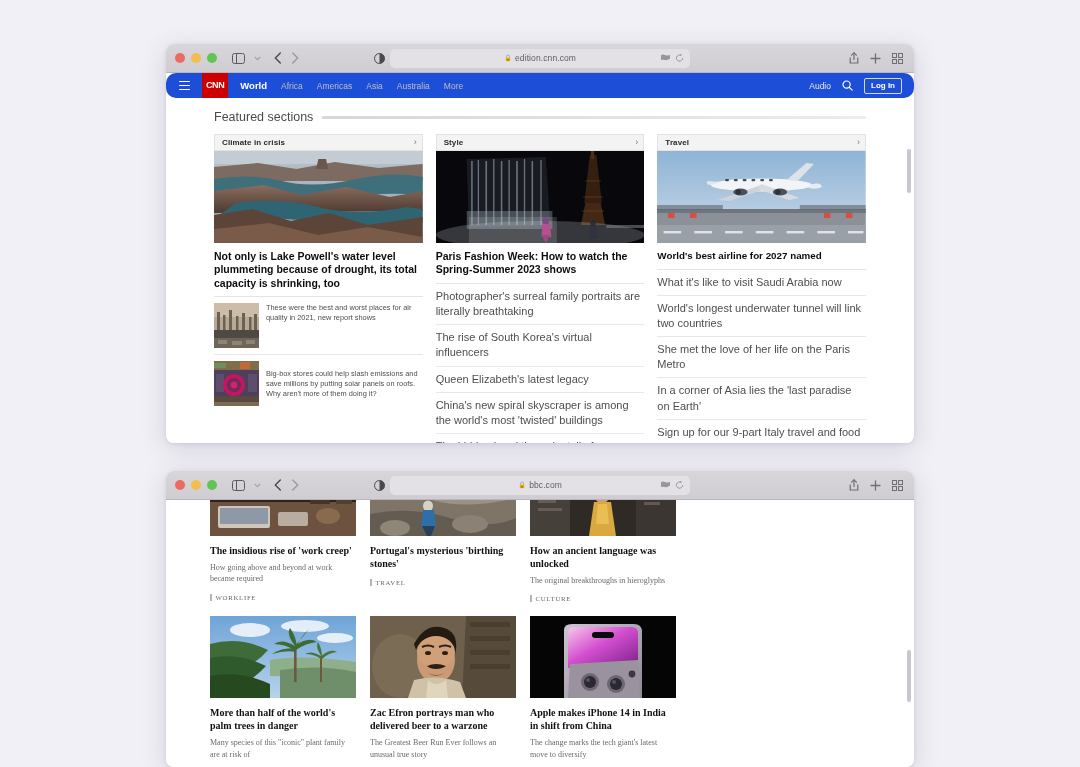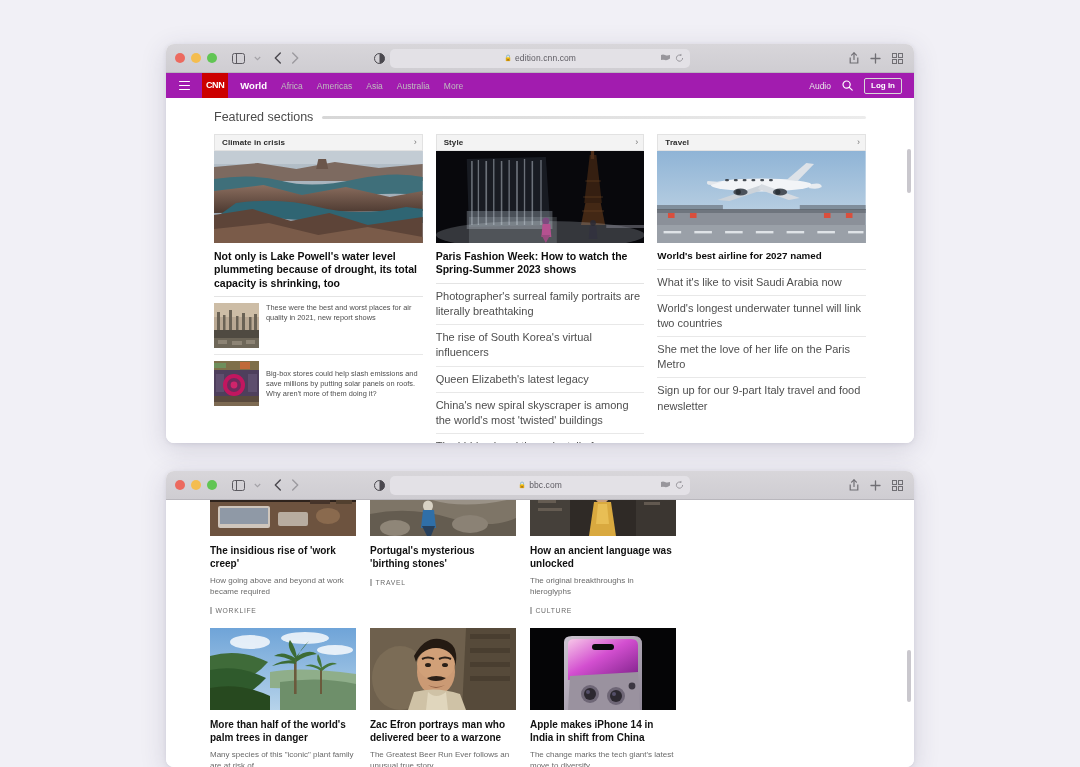--- a/index.html
+++ b/index.html
@@ -61,23 +61,24 @@
   .contrast-btn { position:absolute; }
   .tb-right { position:absolute; right:11px; top:50%; transform:translateY(-50%); display:flex; align-items:center; gap:11px; opacity:.72; }
 
   .viewport { position:relative; background:#fff; overflow:hidden; height: calc(100% - 29px); }
 
   
   .vscroll { position:absolute; right:3px; width:4px; border-radius:3px; background:#c9c7cd; }
 
   
   .cnn-nav {
-    height: 25px; background:#a21caf;
+    height: 25px; background:#1d4ed8;
     display:flex; align-items:center; padding: 0 12px 0 9px;
     position:relative;
+    border-radius:10px;
   }
   .hamburger { display:flex; flex-direction:column; gap:2.5px; margin-right:12px; margin-left:4px;}
   .hamburger i { display:block; width:11px; height:1.6px; background:#fff; border-radius:1px; }
   .cnn-logo {
     background:#cc0000; color:#fff;
     font-weight:bold; font-size:9px;
     padding: 5px 4px 5px 4px;
     letter-spacing:-.4px;
     font-family:"Liberation Sans", sans-serif;
     line-height:1;
@@ -131,21 +132,21 @@
   }
   .linklist .li:last-child { border-bottom:none; }
 
   .thumbrow { display:flex; gap:7px; padding:6px 0; border-bottom:1px solid #e8e8e8; }
   .thumbrow:last-child { border-bottom:none;align-items:center; }
   .thumb { width:45px; height:45px; flex:0 0 45px; }
   .thumbrow .tx { font-size:7.4px; color:#4e4e4e; line-height:1.37; }
 
   
   .bbc-body { padding: 0; background:#fff; }
-  .bbc-grid { display:flex; gap:14px; padding: 0 44px; }
+  .bbc-grid { display:flex; gap:14px; padding: 0 44px; font-family: Liberation Serif, serif; }
   .bbc-card { width: 146px; }
   .bbc-img { width:146px; height:auto; display:block; }
   .bbc-title { font-size:10px; font-weight:bold; color:#111; line-height:1.3; padding-top:8px; }
   .bbc-sum { font-size:8px; color:#6a6a6a; line-height:1.42; padding-top:5px; }
   .bbc-tag {
     font-size:6.8px; color:#6a6a6a; letter-spacing:.7px;
     padding-top:9px; display:flex; align-items:center; gap:4px;
   }
   .bbc-tag .bar { display:inline-block; width:1.5px; height:7px; background:#b5b5b5; }
   .bbc-row2 { margin-top: 14px; }
@@ -463,20 +464,21 @@
                     <rect x="94" y="28" width="3.5" height="2.2" rx="1"></rect>
                     <rect x="102" y="28" width="3.5" height="2.2" rx="1"></rect>
                 </g>
               </g>
             </svg>
             <div class="headline sm">World's best airline for 2027 named</div>
             <div class="linklist">
               <div class="li">What it's like to visit Saudi Arabia now</div>
               <div class="li">World's longest underwater tunnel will link two countries</div>
               <div class="li">She met the love of her life on the Paris Metro</div>
+              <div class="li">In a corner of Asia lies the 'last paradise on Earth'</div>
               <div class="li">Sign up for our 9-part Italy travel and food newsletter</div>
             </div>
           </div>
         </div>
 
         <div class="section-head" style="margin-top:22px;">
           <span class="t">Special Features</span>
           <span class="rule"></span>
         </div>
       </div>

